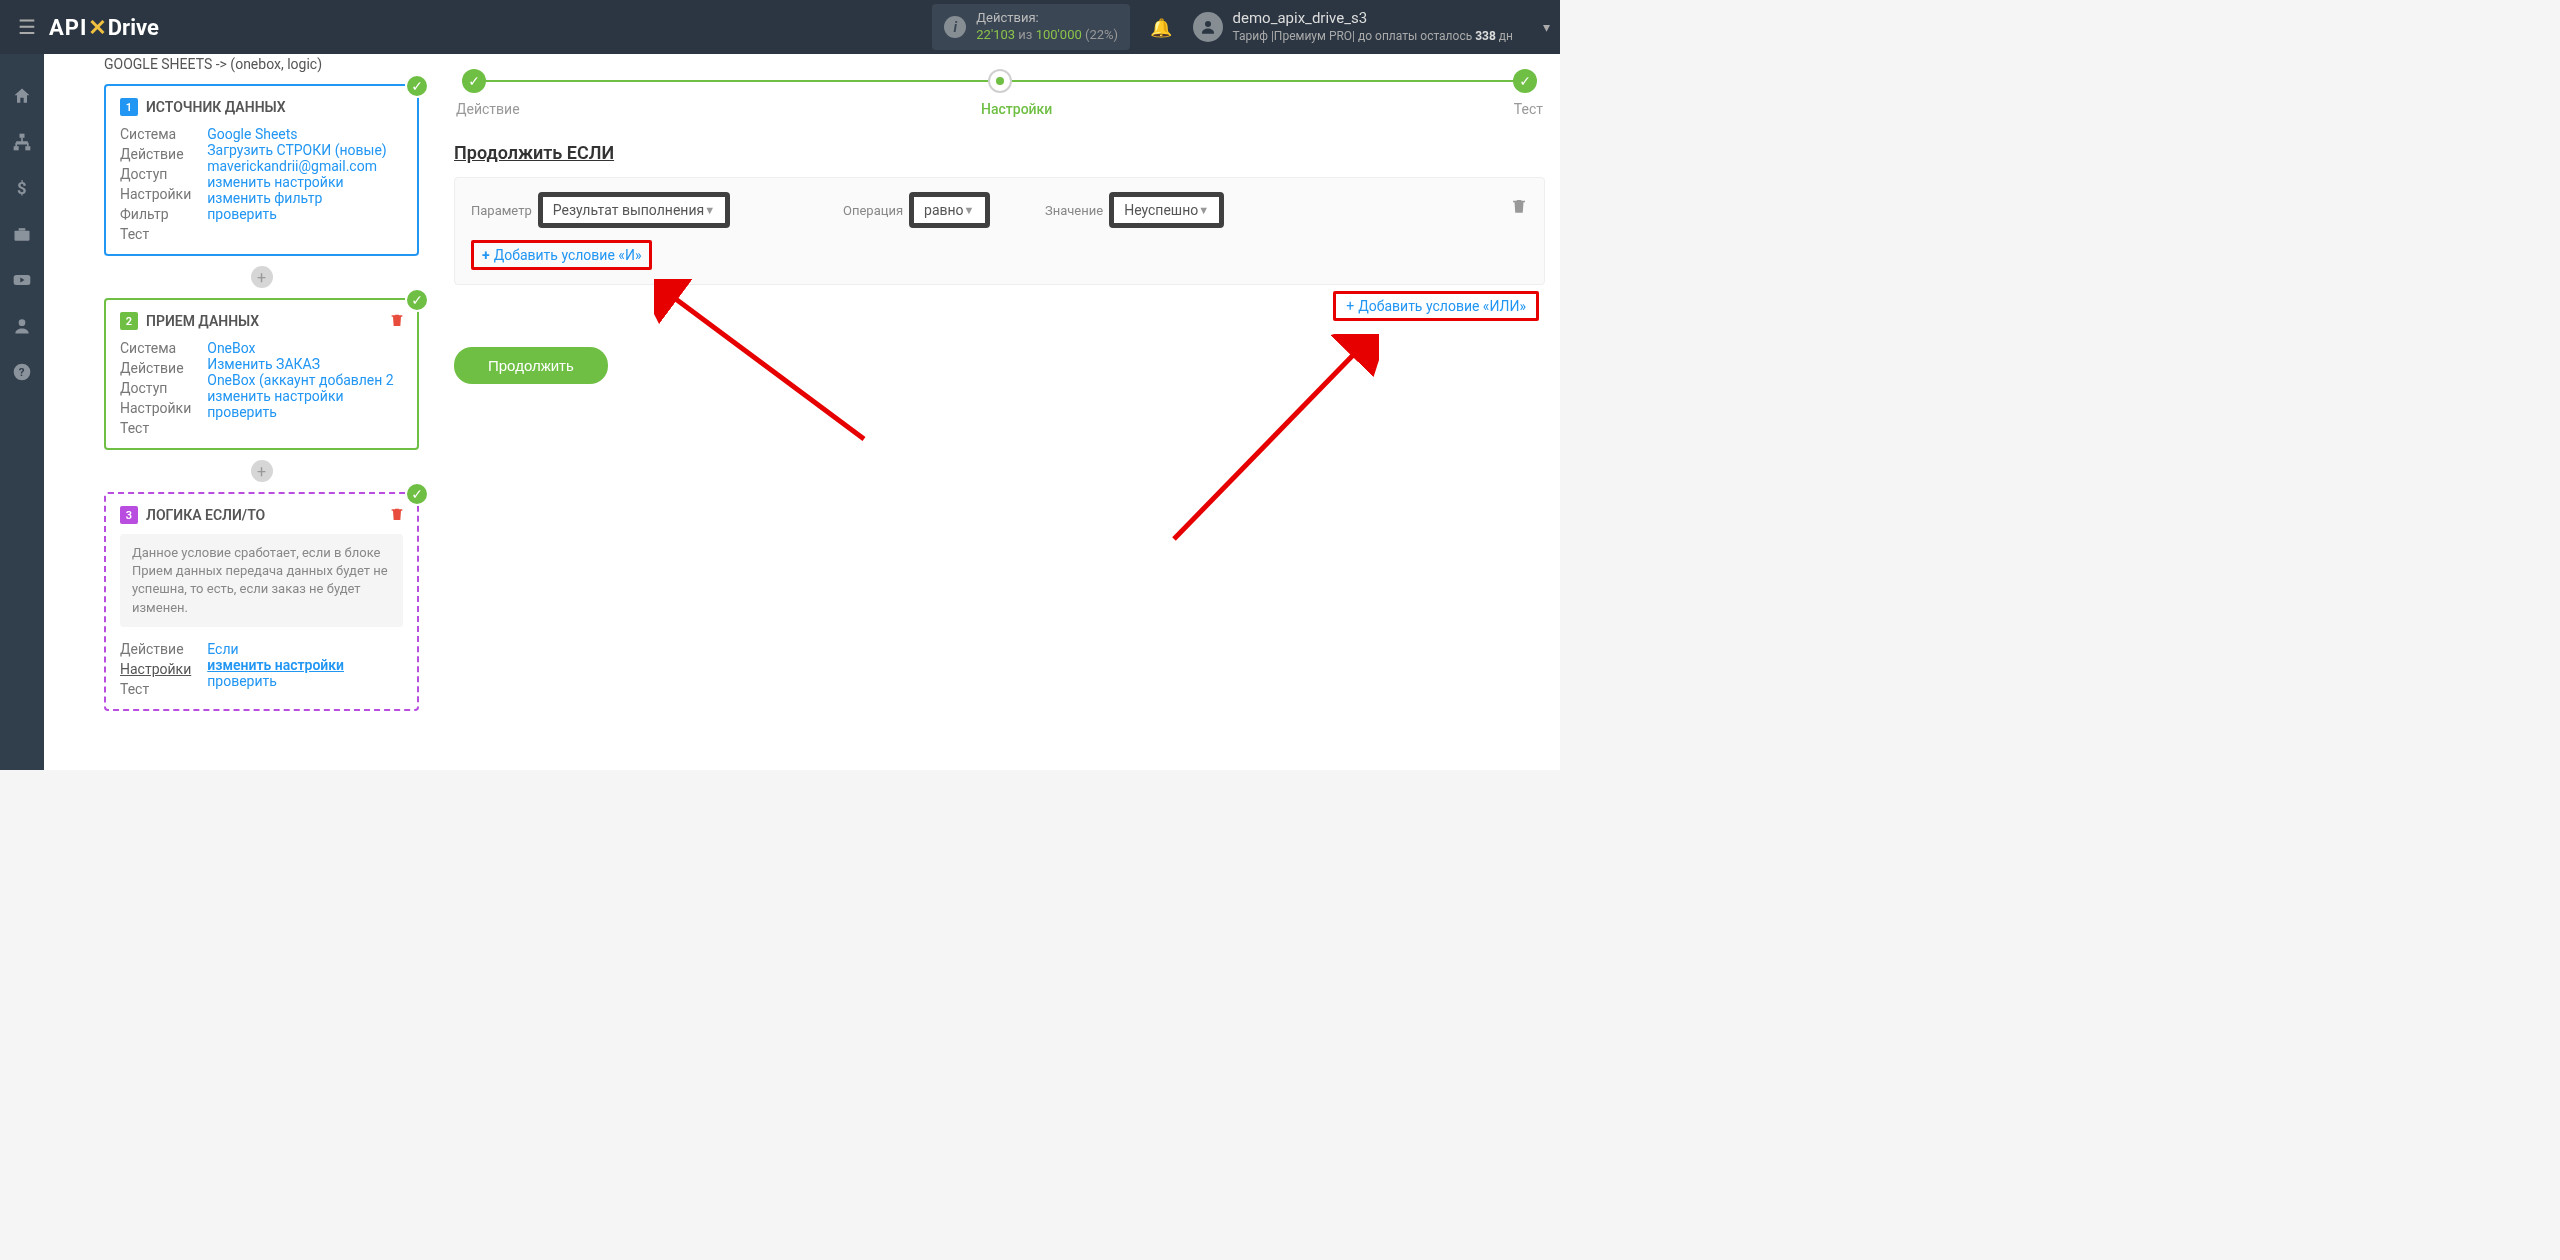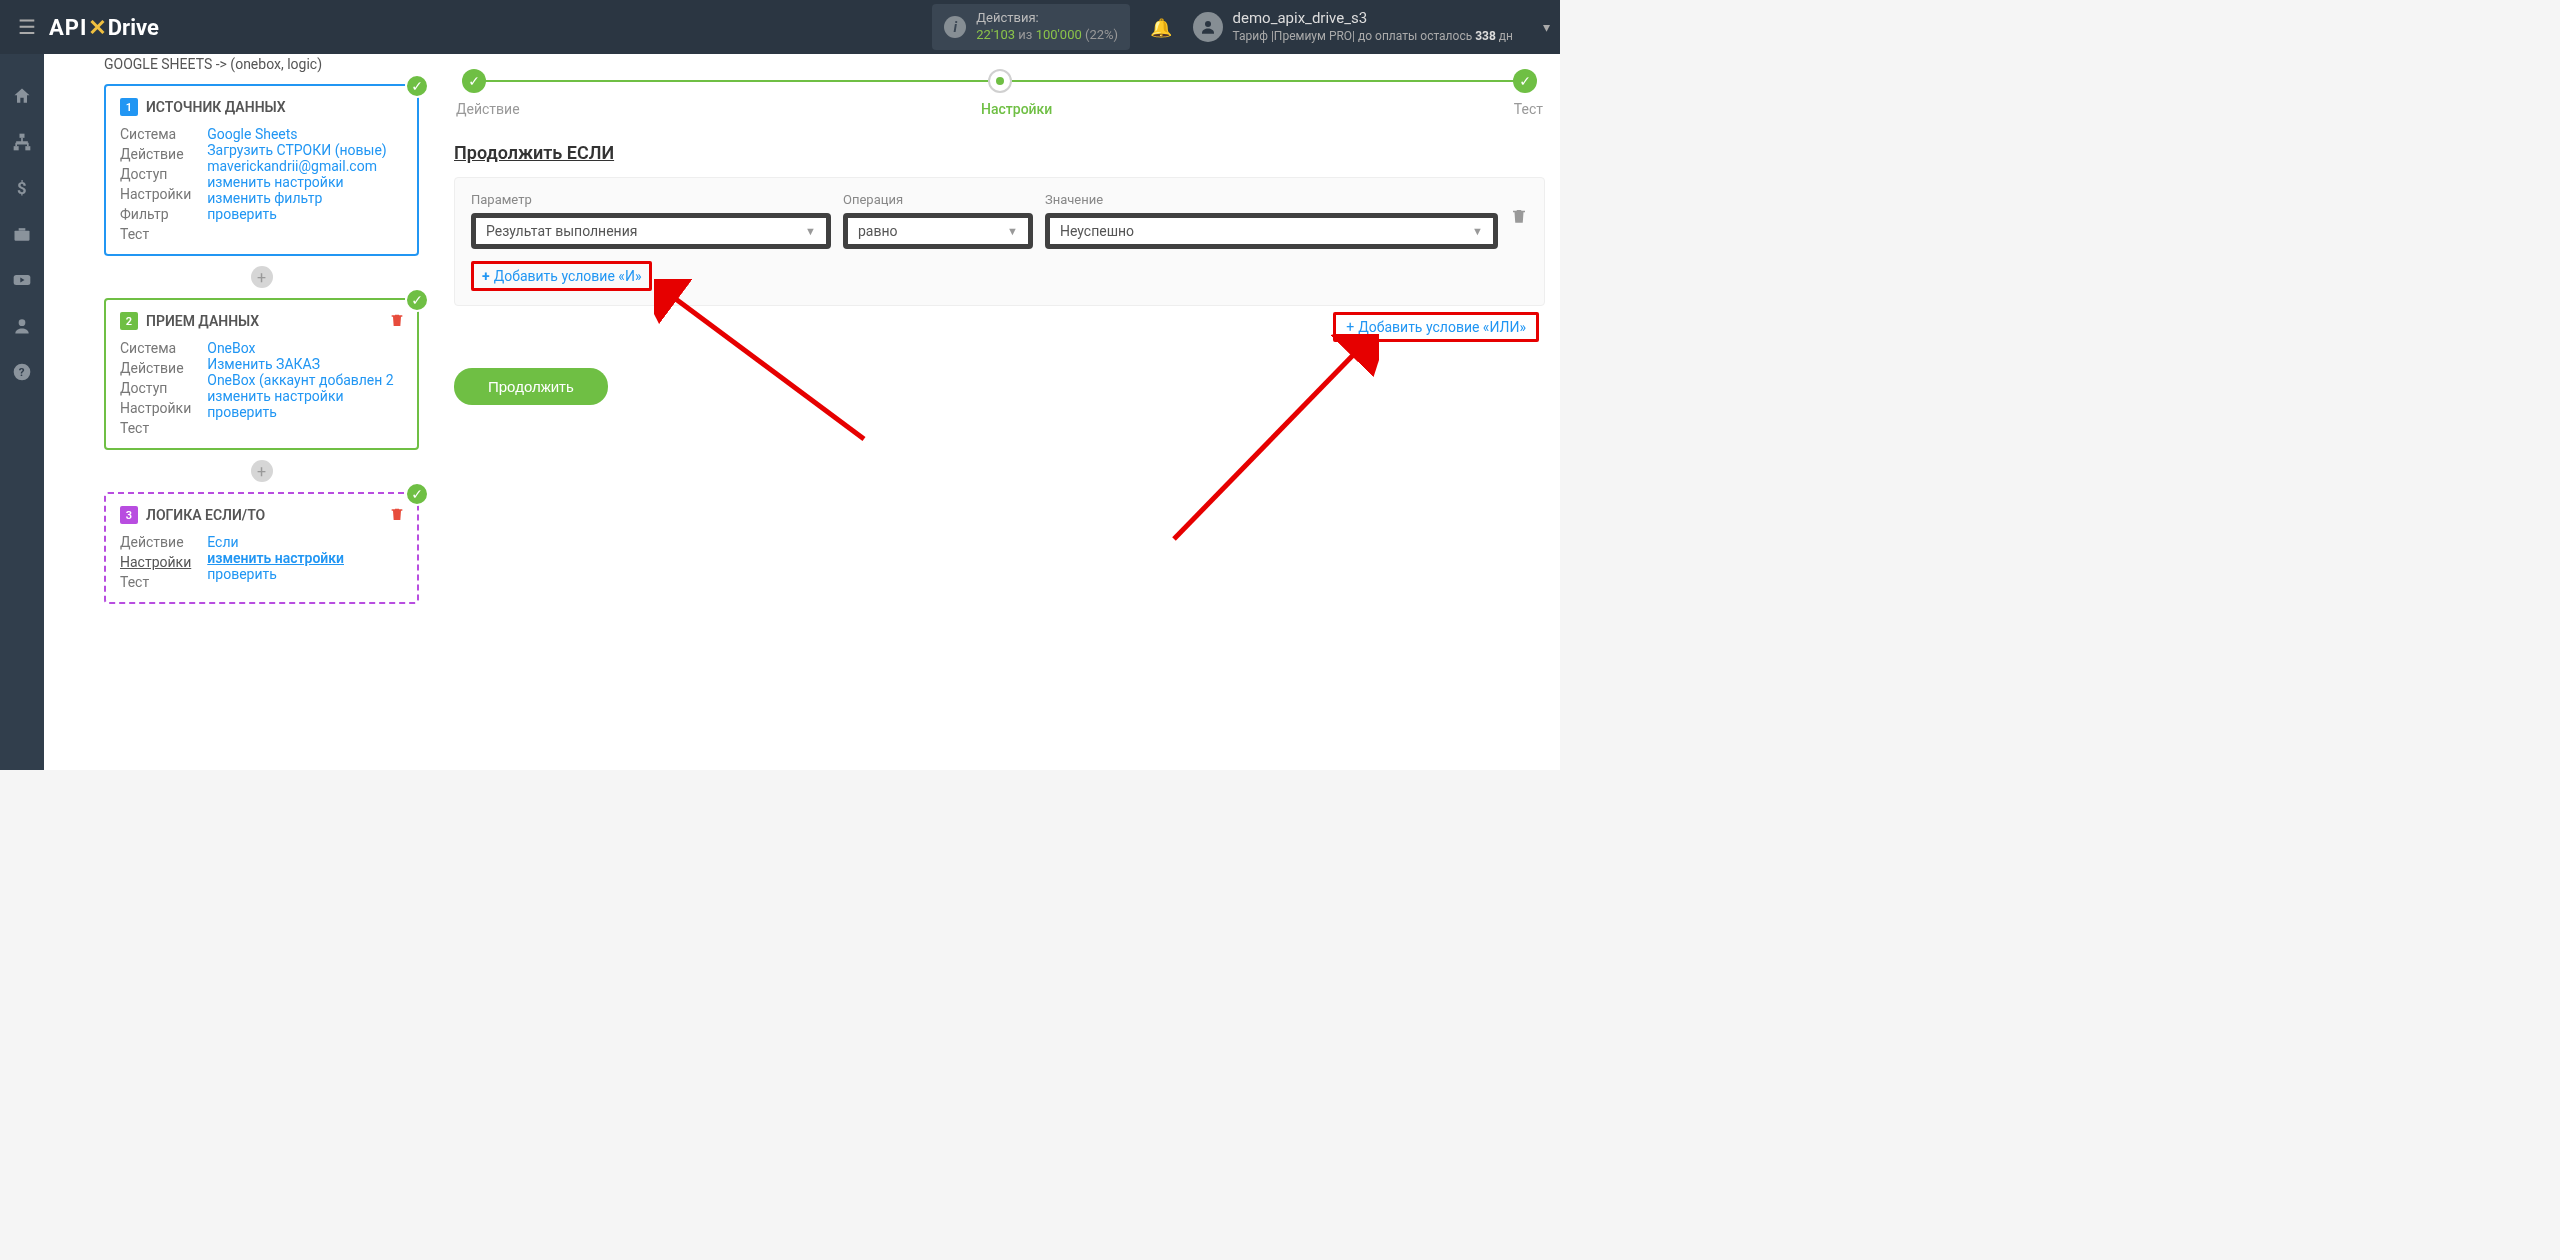--- a/index.html
+++ b/index.html
@@ -69,21 +69,21 @@
 .wizard-step.done { background: #6fbf44; color: #fff; }
 .wizard-step.active { background: #fff; border: 2px solid #d0d0d0; }
 .wizard-step.active .dot { width: 8px; height: 8px; border-radius: 50%; background: #6fbf44; }
 .wizard-labels { display: flex; justify-content: space-between; margin-top: 8px; font-size: 14px; color: #999; padding: 0 2px; }
 .wizard-labels .active { color: #6fbf44; font-weight: 500; }
 
 .section-title { font-size: 18px; font-weight: 600; text-decoration: underline; margin: 20px 0 14px; color: #333; }
 
 .condition-panel { background: #fafafa; border: 1px solid #eee; border-radius: 4px; padding: 14px 16px 14px; }
 .cond-row { display: flex; gap: 12px; align-items: flex-end; }
-.cond-col { display: flex; flex-direction: column; gap: 6px; }
+.cond-col { display: flex; flex-direction: row; gap: 6px; align-items: center; }
 .cond-col.param { flex: 0 0 360px; }
 .cond-col.op { flex: 0 0 190px; }
 .cond-col.val { flex: 1; }
 .cond-label { font-size: 13px; color: #888; }
 .select-box { height: 36px; border: 5px solid #404040; border-radius: 4px; background: #fff; display: flex; align-items: center; justify-content: space-between; padding: 0 10px; color: #555; cursor: pointer; }
 .select-box .caret { color: #999; font-size: 11px; }
 .trash-btn { color: #999; cursor: pointer; align-self: center; padding-bottom: 6px; }
 
 .add-cond-btn { display: inline-flex; align-items: center; gap: 4px; color: #2196f3; font-size: 14px; margin-top: 12px; cursor: pointer; padding: 4px 8px; }
 .add-cond-btn .plus { font-weight: bold; }
@@ -246,20 +246,21 @@
 
   <div class="block-card purple">
     <div class="check-badge">✓</div>
     <div class="trash-icon"><svg width="16" height="16" viewBox="0 0 24 24" fill="currentColor">
           <path d="M6 7h12l-1 14H7L6 7zm3-3h6v2H9zM4 5h16v2H4z"></path>
         </svg></div>
     <div class="block-header">
       <span class="block-num">3</span>
       <span>ЛОГИКА ЕСЛИ/ТО</span>
     </div>
+    <div class="desc-box">Данное условие сработает, если в блоке Прием данных передача данных будет не успешна, то есть, если заказ не будет изменен.</div>
     <div class="block-rows">
       <div class="block-labels">
         <span>Действие</span>
         <span class="label-underlined">Настройки</span>
         <span>Тест</span>
       </div>
       <div class="block-values">
         <a>Если</a>
         <a class="underlined">изменить настройки</a>
         <a>проверить</a>

